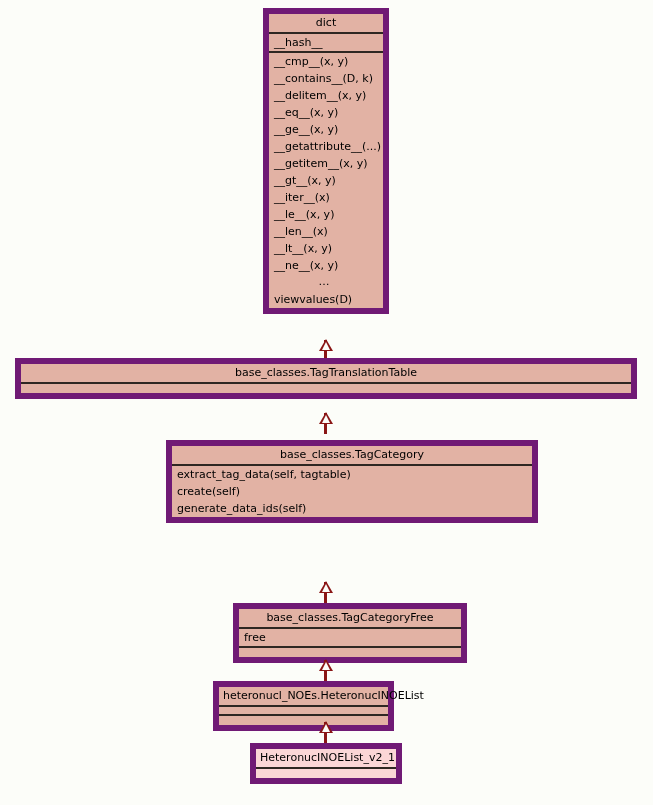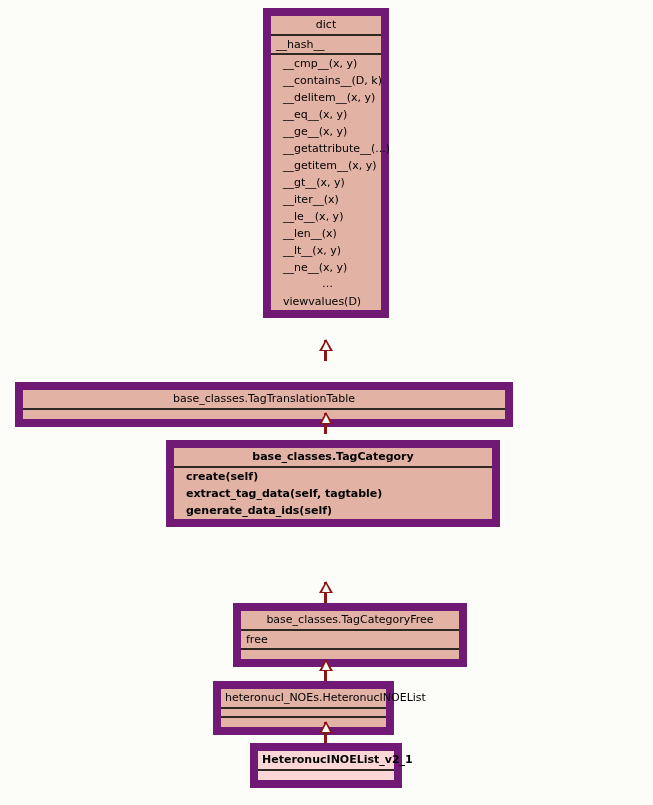--- a/index.html
+++ b/index.html
@@ -17,38 +17,36 @@
   }
   #canvas {
     position: absolute;
     left: 0; top: 0;
     width: 653px;
     height: 805px;
   }
   .uml-box {
     position: absolute;
     box-sizing: border-box;
-    border: 8px solid #701a75;
+    border: 6px solid #701a75;
     background: #e2b2a4;
     font-size: 11px;
     color: #000000;
     line-height: 1.0;
   }
   .uml-box.light {
     background: #fbd6d6;
-    font-weight: bold;
   }
   .compartment {
     box-sizing: border-box;
     border-bottom: 2px solid #2e2722;
     padding: 0;
   }
   .compartment:last-child {
     border-bottom: none;
-    margin-left: 7px;
   }
   .compartment.empty {
     height: 9px;
   }
   .title-row {
     text-align: center;
     padding: 3px 4px 4px 4px;
     font-size: 11px;
     white-space: nowrap;
   }
@@ -127,40 +125,40 @@
       <div class="member-row">viewvalues(D)</div>
     </div>
   </div>
 
   <div class="gen-line" style="left:324px; top:340px; height:21px;"></div>
   <div class="gen-arrow" style="left:325.5px; top:339px;">
     <div class="tri-outer"></div>
       <div class="tri-inner"></div>
   </div>
 
-  <div class="uml-box" id="box-tagtranslationtable" style="left:15px; top:382px; width:498px;">
+  <div class="uml-box" id="box-tagtranslationtable" style="left:15px; top:358px; width:622px;">
     <div class="compartment">
       <div class="title-row">base_classes.TagTranslationTable</div>
     </div>
     <div class="compartment empty"></div>
   </div>
 
   <div class="gen-line" style="left:324px; top:413px; height:21px;"></div>
   <div class="gen-arrow" style="left:325.5px; top:412px;">
     <div class="tri-outer"></div>
       <div class="tri-inner"></div>
   </div>
 
-  <div class="uml-box" id="box-tagcategory" style="left:166px; top:440px; width:334px;font-weight:bold;">
+  <div class="uml-box" id="box-tagcategory" style="left:166px; top:440px; width:372px;">
     <div class="compartment">
       <div class="title-row">base_classes.TagCategory</div>
     </div>
     <div class="compartment">
+      <div class="member-row">extract_tag_data(self, tagtable)</div>
       <div class="member-row">create(self)</div>
-      <div class="member-row">extract_tag_data(self, tagtable)</div>
       <div class="member-row">generate_data_ids(self)</div>
     </div>
   </div>
 
   <div class="gen-line" style="left:324px; top:582px; height:21px;"></div>
   <div class="gen-arrow" style="left:325.5px; top:581px;">
     <div class="tri-outer"></div>
       <div class="tri-inner"></div>
   </div>
 

